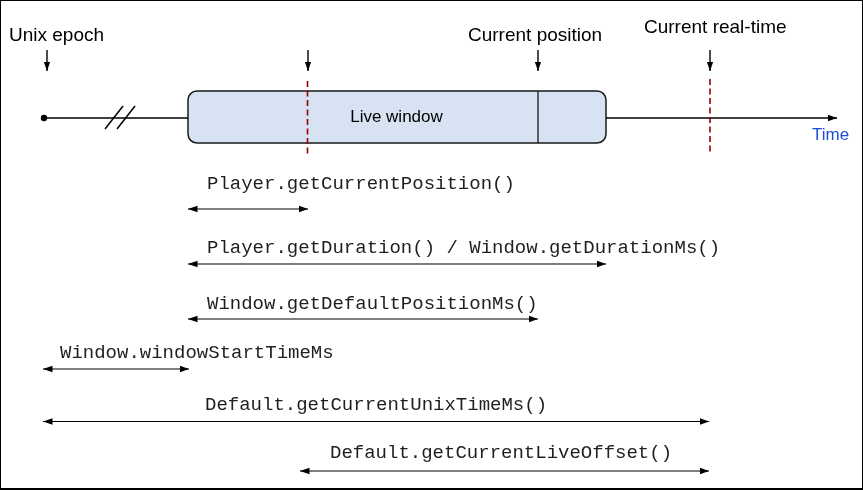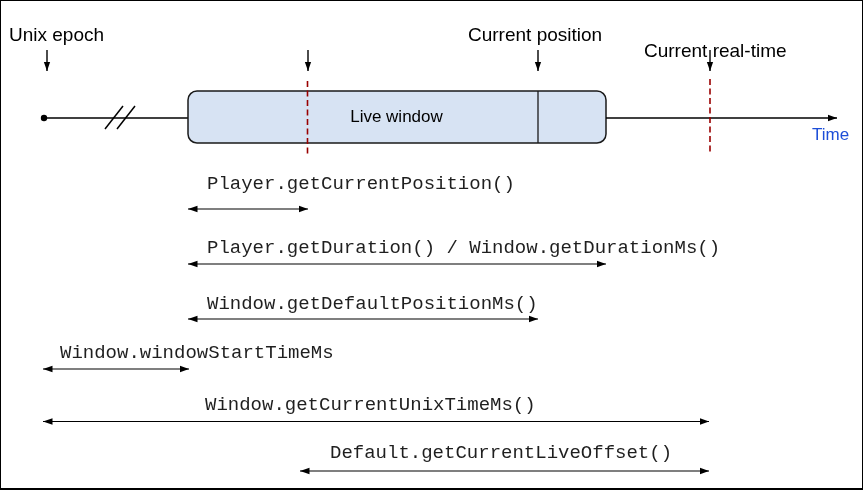--- a/index.html
+++ b/index.html
@@ -89,25 +89,25 @@
     <line x1="187" y1="208" x2="307" y2="208" stroke="#000" stroke-width="1.2" marker-start="url(#ah)" marker-end="url(#ah)"></line>
     <line x1="187" y1="263" x2="605" y2="263" stroke="#000" stroke-width="1.2" marker-start="url(#ah)" marker-end="url(#ah)"></line>
     <line x1="187" y1="318" x2="537" y2="318" stroke="#000" stroke-width="1.2" marker-start="url(#ah)" marker-end="url(#ah)"></line>
     <line x1="42" y1="368" x2="188" y2="368" stroke="#000" stroke-width="1.2" marker-start="url(#ah)" marker-end="url(#ah)"></line>
     <line x1="42" y1="420.5" x2="708" y2="420.5" stroke="#000" stroke-width="1.2" marker-start="url(#ah)" marker-end="url(#ah)"></line>
     <line x1="299" y1="470" x2="708" y2="470" stroke="#000" stroke-width="1.2" marker-start="url(#ah)" marker-end="url(#ah)"></line>
   </svg>
 
   <div class="top-label" style="left:8px;   top:24px;">Unix epoch</div>
   <div class="top-label" style="left:467px; top:24px;">Current position</div>
-  <div class="top-label" style="left:643px; top:40px;">Current real-time</div>
+  <div class="top-label" style="left:643px; top:16px;">Current real-time</div>
 
   <div class="live-window-label">Live window</div>
   <div class="time-label">Time</div>
 
   <div class="mono-label m1">Player.getCurrentPosition()</div>
   <div class="mono-label m2">Player.getDuration() / Window.getDurationMs()</div>
   <div class="mono-label m3">Window.getDefaultPositionMs()</div>
   <div class="mono-label m4">Window.windowStartTimeMs</div>
-  <div class="mono-label m5">Window.getCurrentUnixTimeMs()</div>
+  <div class="mono-label m5">Default.getCurrentUnixTimeMs()</div>
   <div class="mono-label m6">Default.getCurrentLiveOffset()</div>
 
 </div>
 
 </body></html>

